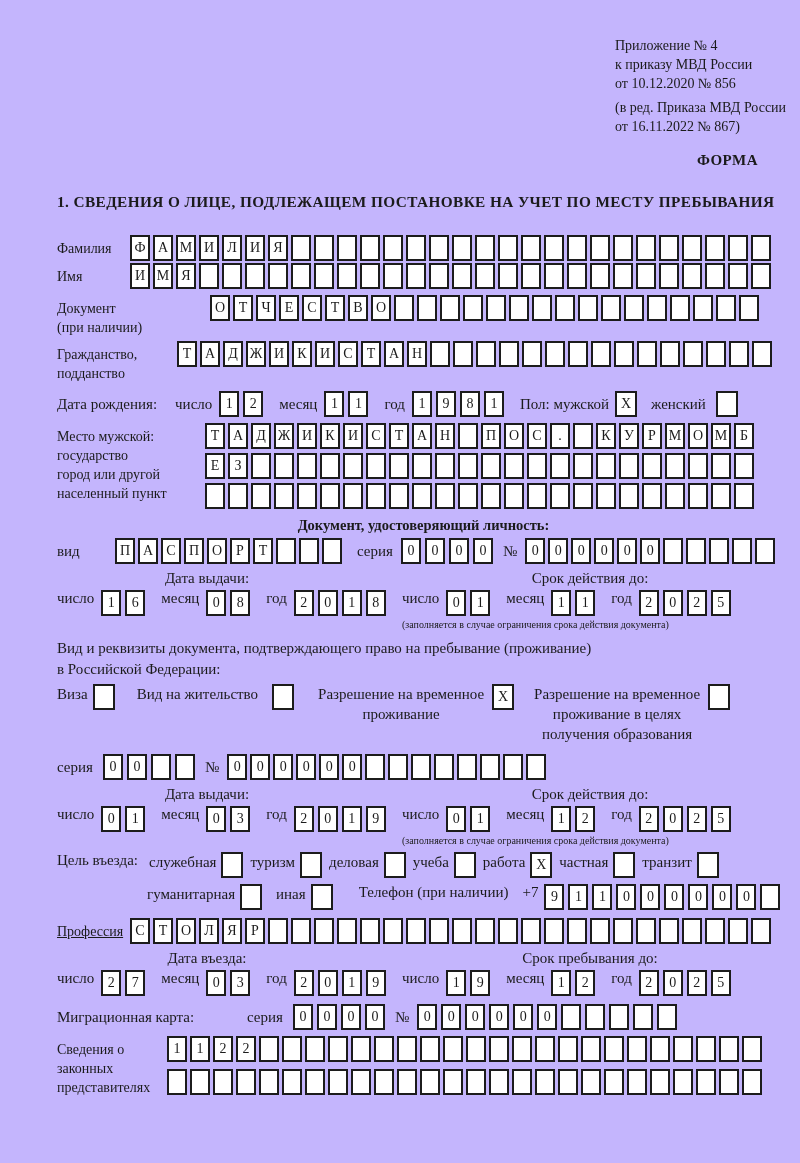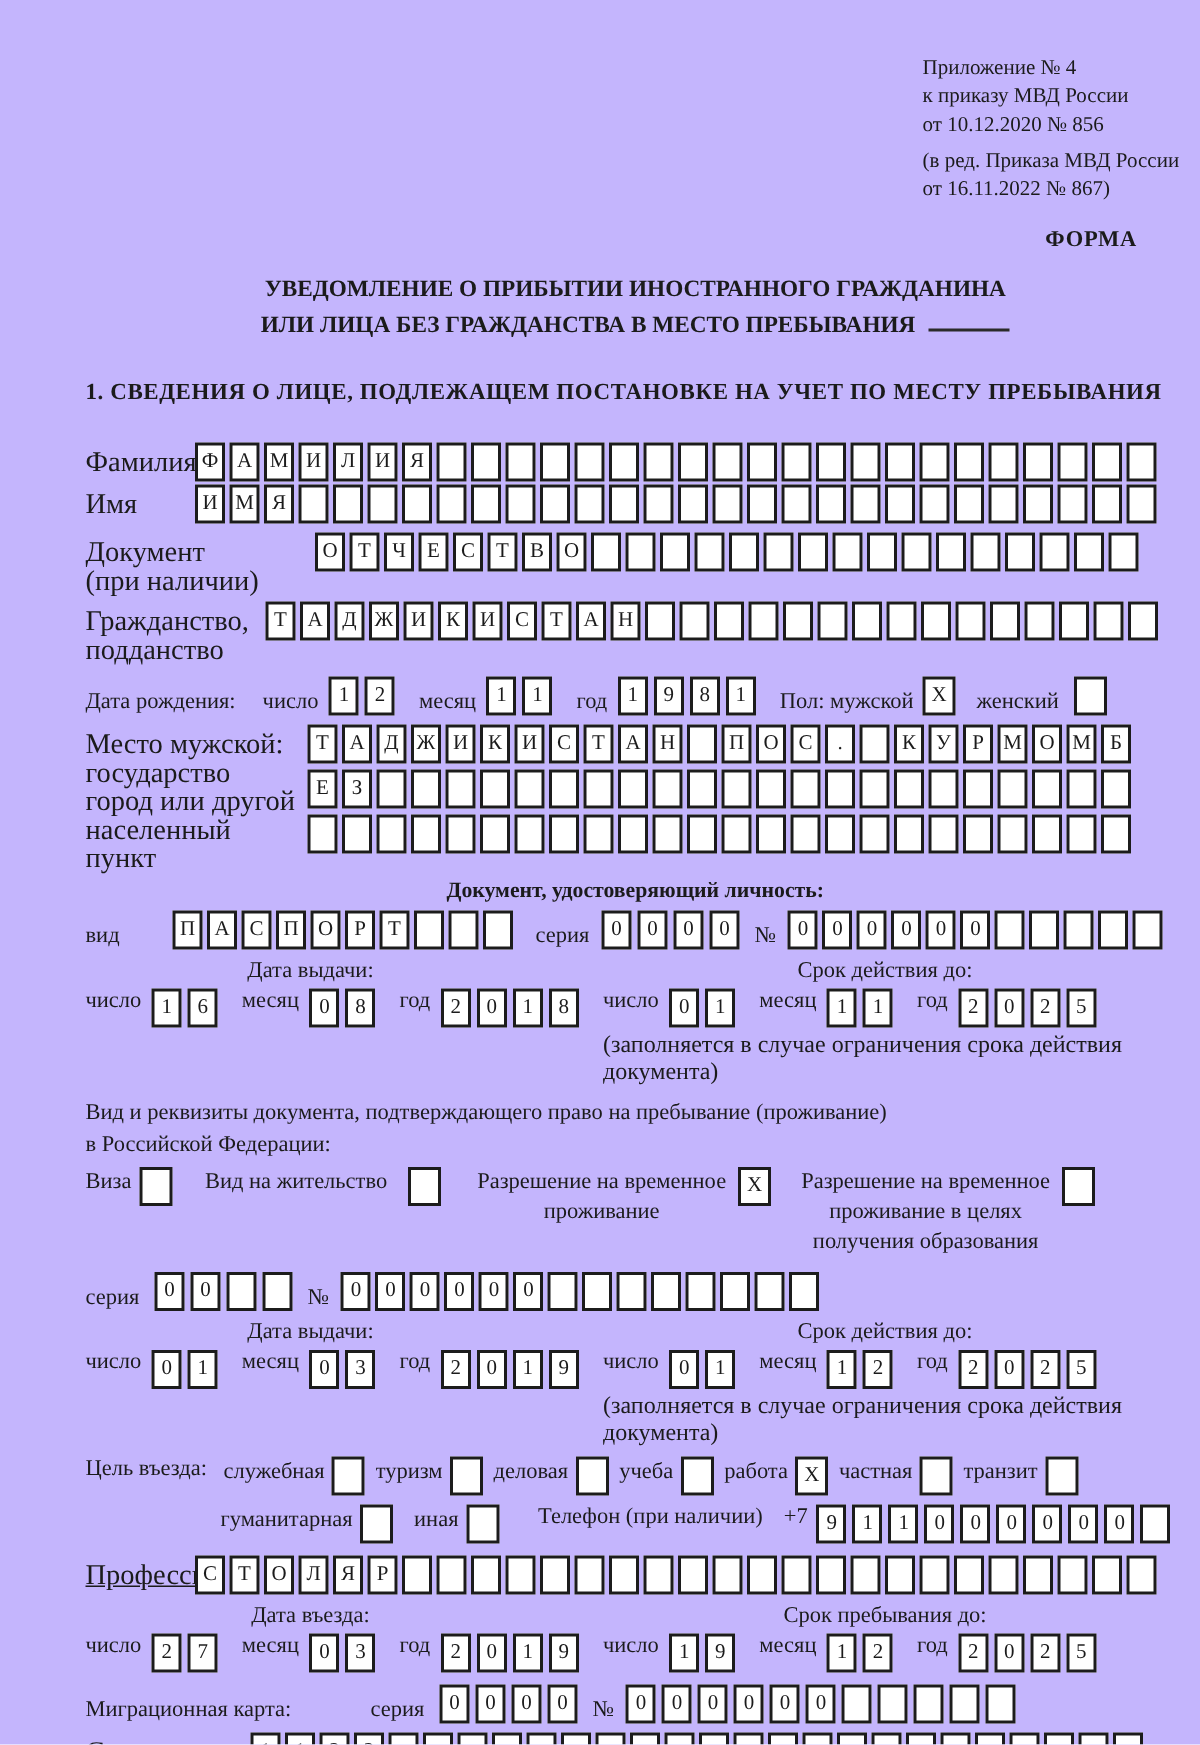--- a/index.html
+++ b/index.html
@@ -11,24 +11,24 @@
   }
   
   .hdr { margin-left: 558px; font-size: 14px; line-height: 19px; }
   .hdr .gap { margin-top: 5px; }
   .forma { text-align: right; padding-right: 32px; font-weight: bold; font-size: 15px; margin-top: 16px; letter-spacing: .5px; }
   .title { text-align: center; font-weight: bold; font-size: 15.5px; margin-top: 12px; line-height: 24px; }
   .title-underline { display: inline-block; width: 54px; border-bottom: 2px solid #2a2a2a; height: 15px; margin-left: 9px; }
   .section-heading { font-weight: bold; font-size: 15.3px; margin-top: 24px; letter-spacing: .4px; white-space: nowrap; }
 
   .row { display: flex; align-items: flex-start; flex-wrap: nowrap; }
-  .vcenter { align-items: flex-end; }
+  .vcenter { align-items: center; }
   .mt2{margin-top:2px}.mt4{margin-top:4px}.mt6{margin-top:6px}.mt8{margin-top:8px}.mt10{margin-top:10px}.mt24{margin-top:24px}
 
-  .lbl { font-size: 19px; line-height: 19px; padding-top: 4px; flex: 0 0 auto; }
+  .lbl { font-size: 14px; line-height: 19px; padding-top: 4px; flex: 0 0 auto; }
   .lbl-i { font-size: 15px; flex: 0 0 auto; }
   .w-surname { width: 73px; } .w-name { width: 73px; }
   .w-patr { width: 153px; } .w-cit { width: 120px; }
   .w-place { width: 148px; } .w-vid { width: 58px; }
   .w-prof { width: 73px; text-decoration: underline; } .w-repr { width: 110px; }
 
   .cells { display: flex; flex-wrap: nowrap; }
   .cell {
     flex: 0 0 auto; width: 20px; height: 26px; margin-right: 3px;
     border: 2px solid #1c1c1c; background: #fff;
@@ -47,21 +47,21 @@
   .datepair { display: flex; }
   .dp-l { width: 345px; flex: 0 0 auto; }
   .dp-r { flex: 1 1 auto; }
   .dp-head { font-size: 15px; text-align: center; margin-bottom: 3px; }
   .dp-l .dp-head { width: 300px; }
   .dp-r .dp-head { width: 376px; }
   .dg { display: flex; }
   .dg .lbl-i { margin-right: 7px; }
   .dg .dcells { margin-right: 12px; }
   .dg .dcells:last-child { margin-right: 0; }
-  .dp-note { font-size: 16px; margin-top: 3px; }
+  .dp-note { font-size: 10px; margin-top: 3px; }
 
   .plain-line { font-size: 15px; line-height: 21px; }
   .optrow { display: flex; align-items: flex-start; }
   .opt { display: flex; align-items: flex-start; margin-left: 7px; }
   .opt > .optlbl { font-size: 15px; margin-right: 5px; line-height: 20px; }
   .opt .ctr { text-align: center; font-size: 15px; line-height: 20px; margin-right: 8px; }
   .opt:first-child { margin-left: 0; }
   .indent { margin-left: 90px; }
 
   .ser-lbl { margin-left: 12px; margin-right: 8px; }
@@ -75,24 +75,20 @@
   <div class="hdr">
     <div>Приложение № 4</div>
     <div>к приказу МВД России</div>
     <div>от 10.12.2020 № 856</div>
     <div class="gap">(в ред. Приказа МВД России</div>
     <div>от 16.11.2022 № 867)</div>
   </div>
 
   <div class="forma">ФОРМА</div>
 
-  <div class="title">
-    <div>УВЕДОМЛЕНИЕ О ПРИБЫТИИ ИНОСТРАННОГО ГРАЖДАНИНА</div>
-    <div><span>ИЛИ ЛИЦА БЕЗ ГРАЖДАНСТВА В МЕСТО ПРЕБЫВАНИЯ</span><span class="title-underline"></span></div>
-  </div>
 
   <div class="section-heading">1. СВЕДЕНИЯ О ЛИЦЕ, ПОДЛЕЖАЩЕМ ПОСТАНОВКЕ НА УЧЕТ ПО МЕСТУ ПРЕБЫВАНИЯ</div>
 
   <div class="row mt24">
     <div class="lbl w-surname">Фамилия</div>
     <div class="cells">
         <span class="cell">Ф</span>
         <span class="cell">А</span>
         <span class="cell">М</span>
         <span class="cell">И</span>

